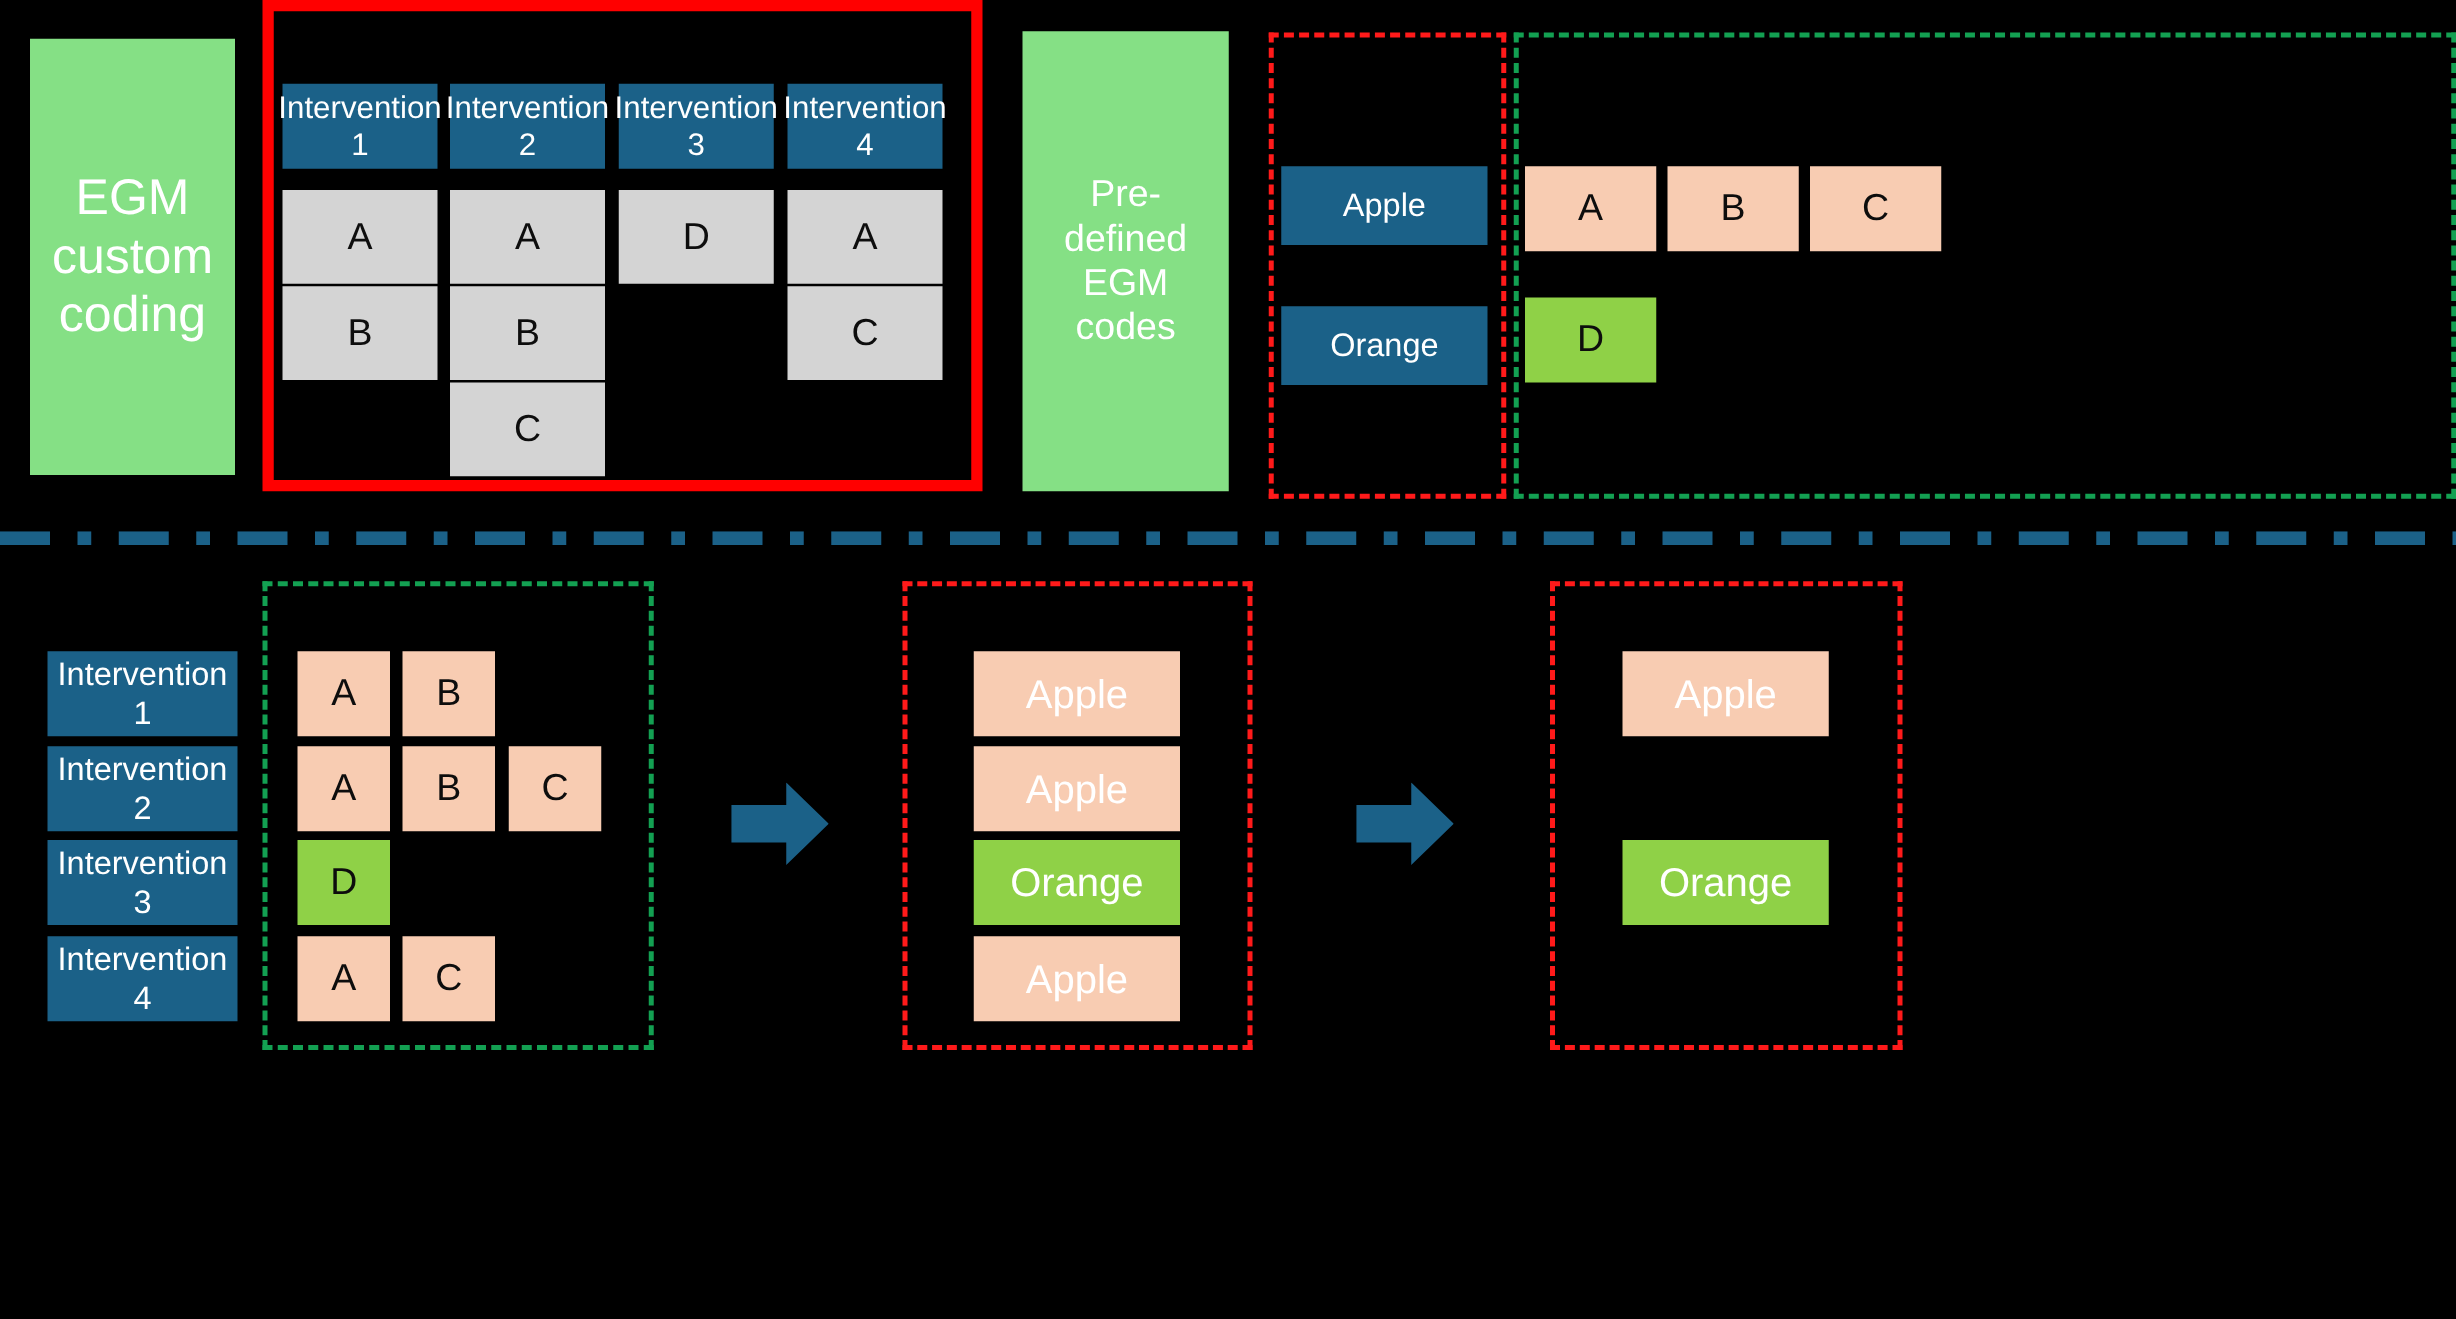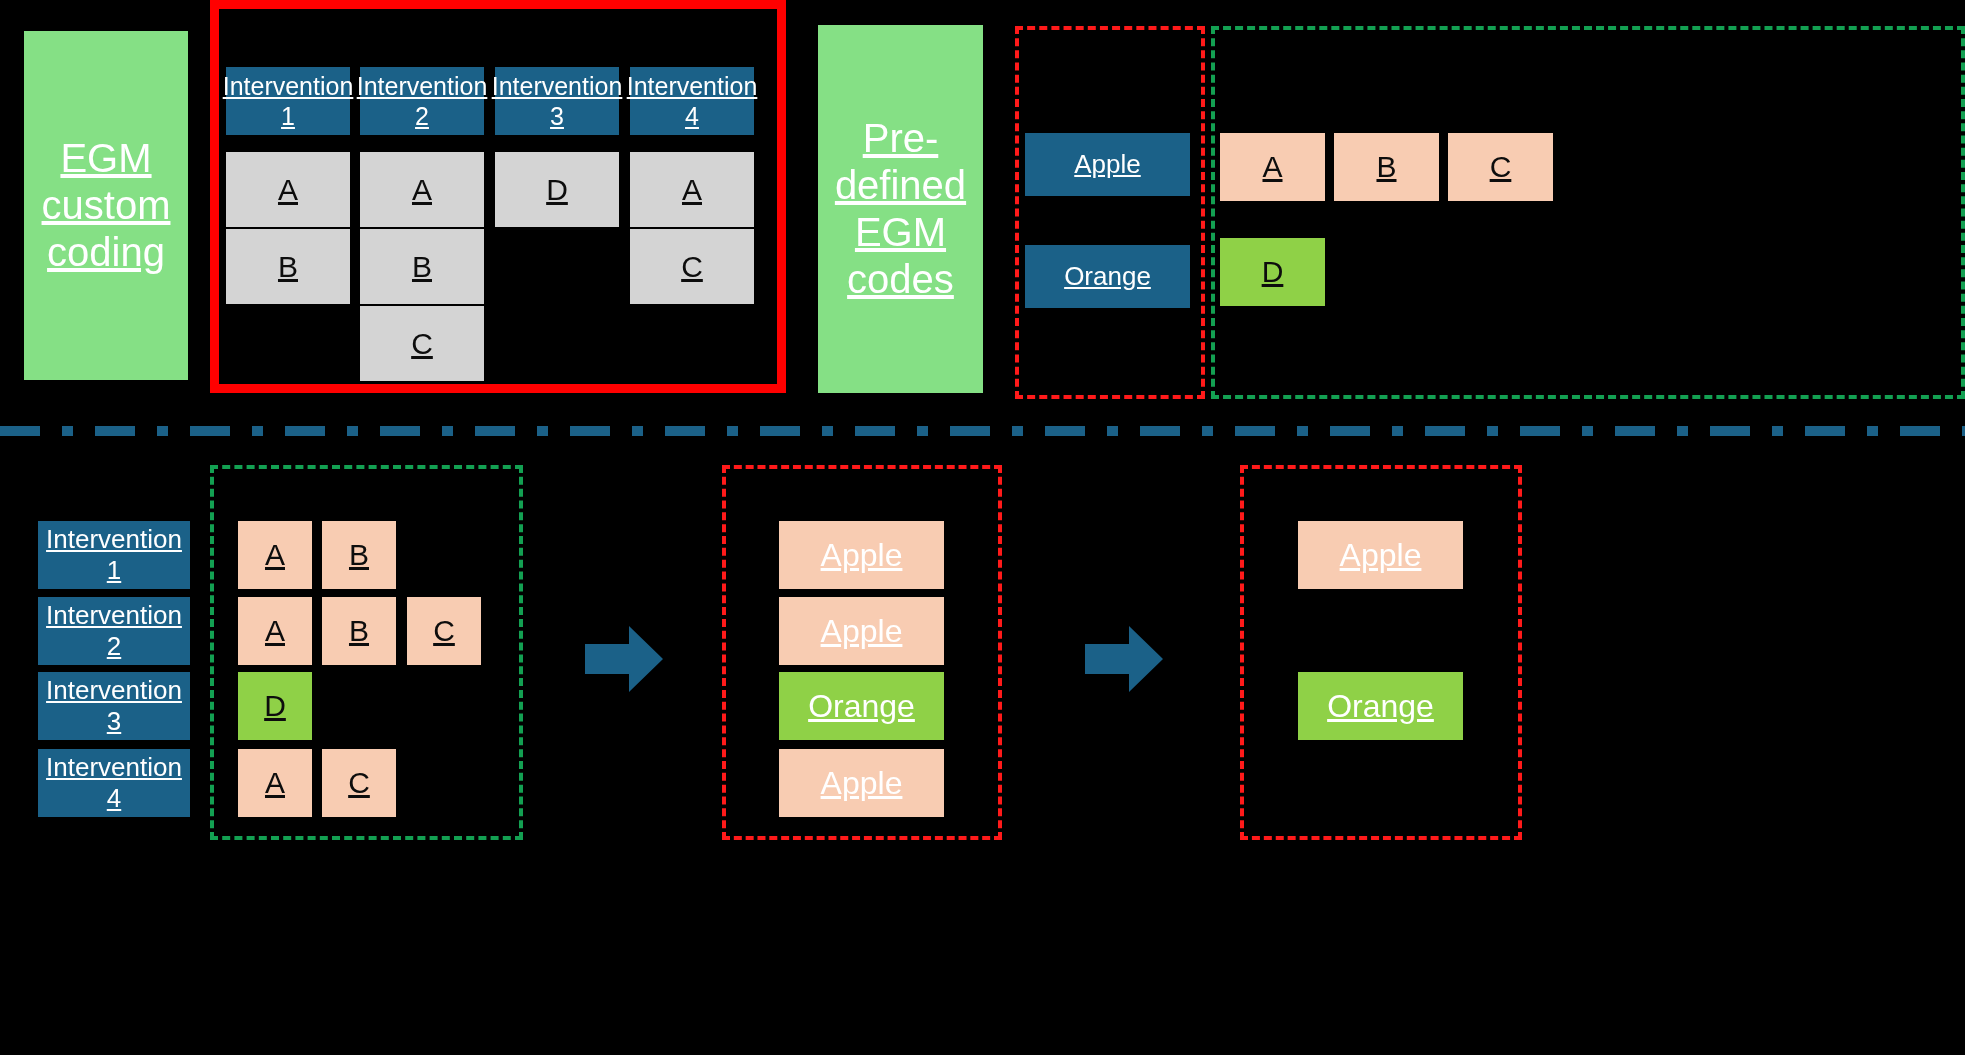--- a/index.html
+++ b/index.html
@@ -8,21 +8,21 @@
     background: #000000;
   }
   #canvas {
     position: relative;
     width: 1965px;
     height: 1055px;
     background: #000000;
     font-family: "Liberation Sans", sans-serif;
     overflow: hidden;
   }
-  .abs { position: absolute; box-sizing: border-box; text-decoration: underline; }
+  .abs { position: absolute; box-sizing: border-box; }
 
   
   .green-panel {
     background: #85E085;
     color: #FFFFFF;
     display: flex;
     align-items: center;
     justify-content: center;
     text-align: center;
     font-size: 40px;
@@ -154,21 +154,21 @@
     <span>D</span>
   </div>
 
   <div class="abs grey-cell" style="left:630px; top:152px; width:124px; height:75px;">
     <span>A</span>
   </div>
   <div class="abs grey-cell" style="left:630px; top:229px; width:124px; height:75px;">
     <span>C</span>
   </div>
 
-  <div class="abs green-panel" style="left:818px; top:25px; width:165px; height:368px; font-size:40px;">
+  <div class="abs green-panel" style="left:818px; top:25px; width:165px; height:368px; font-size:30px;">
     <span>Pre-
 defined
 EGM
 codes</span>
   </div>
 
   <div class="abs dashed-red-box" style="left:1015px; top:26px; width:190px; height:373px;"></div>
 
   <div class="abs dashed-green-box" style="left:1211px; top:26px; width:754px; height:373px;"></div>
 

